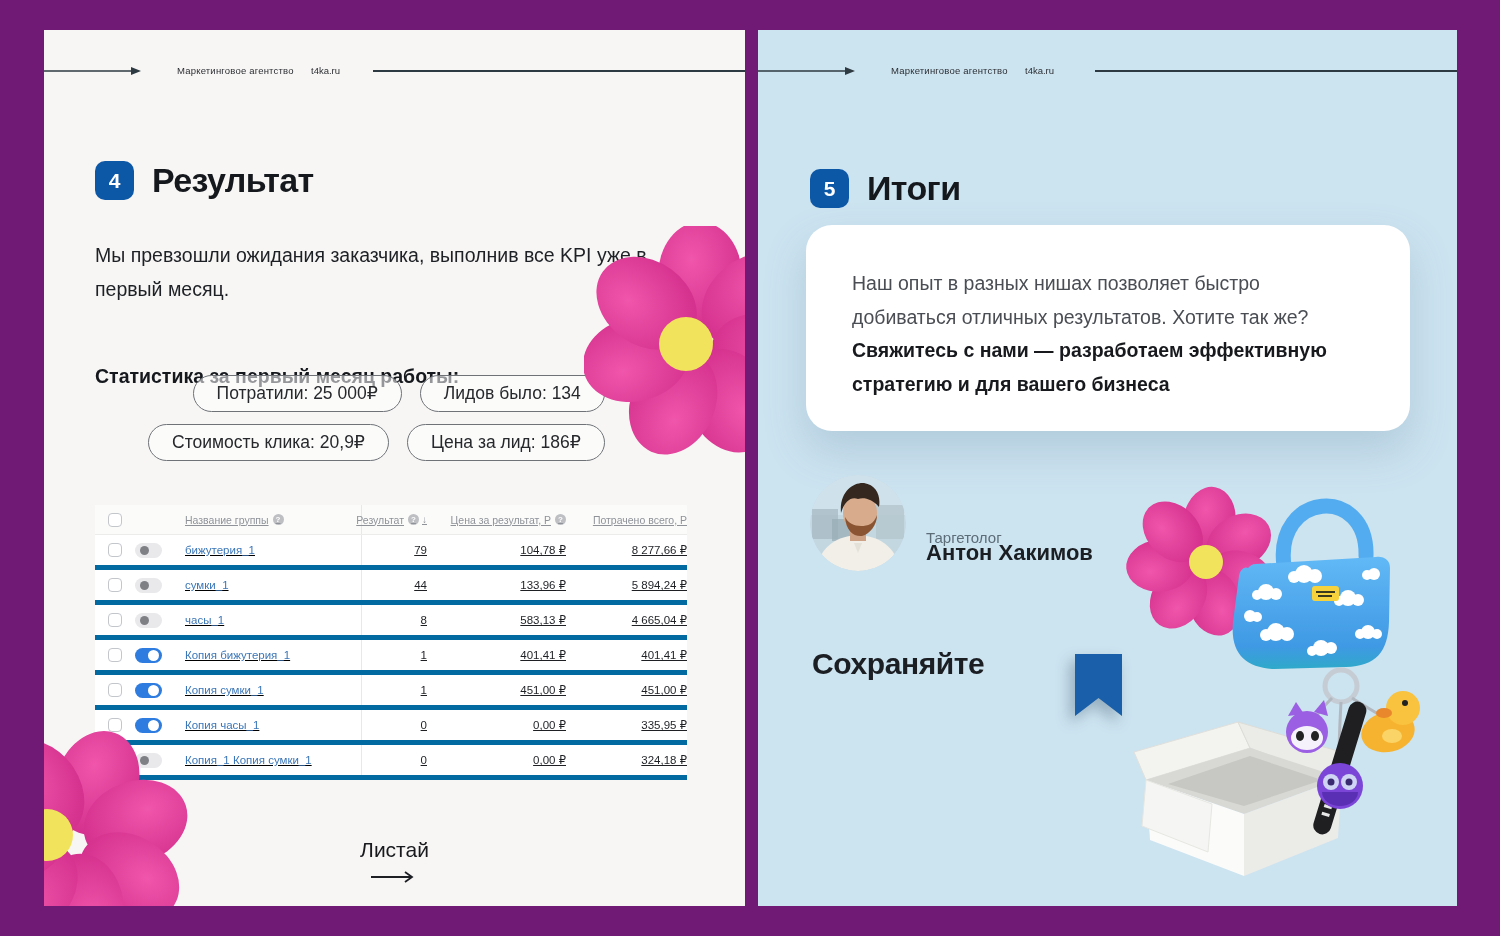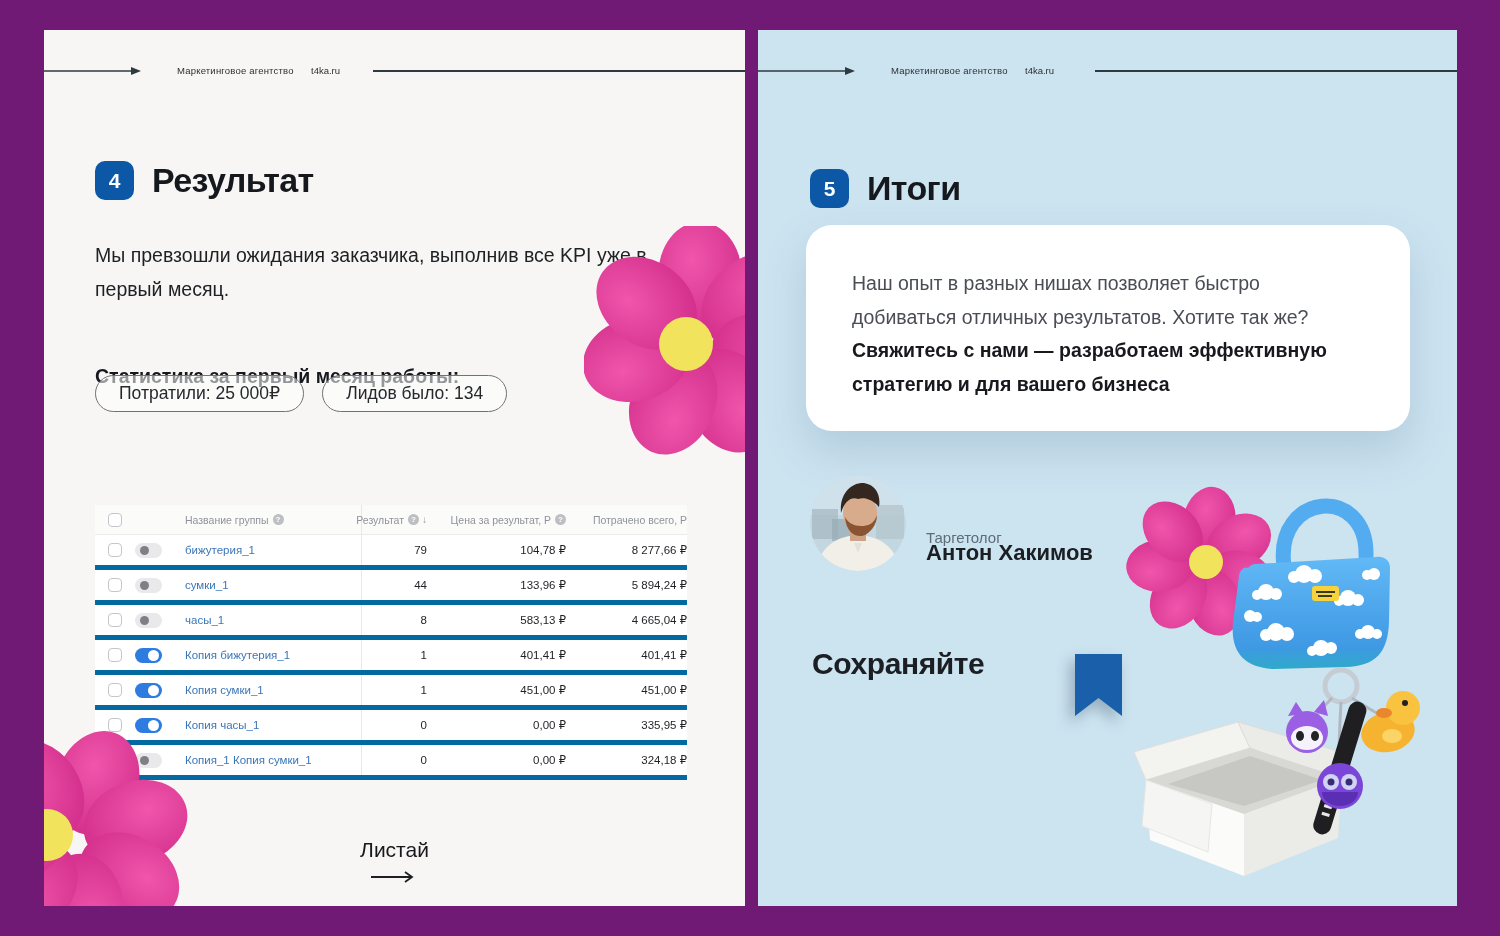--- a/index.html
+++ b/index.html
@@ -37,21 +37,21 @@
   .pill-row.second { margin-left:53px; }
   .pill { height:37px; padding:0 23px; border:1.3px solid #6f7378; border-radius:19px;
           display:flex; align-items:center; font-size:17.5px; color:#26282c; background:rgba(255,255,255,.55); }
 
   
   .ads-table { position:absolute; left:51px; top:475px; width:592px; background:#ffffff; font-size:11.5px; }
   .t-row { display:grid; grid-template-columns:40px 50px 176px 68px 137px 121px; align-items:center;
            height:35px; border-bottom:5px solid #0369a1; background:#fff; }
   .t-row.t-head { height:30px; background:#fbfbfa; border-bottom:1px solid #ececea;
                   color:#8f9399; font-size:10.5px; }
-  .cell { display:flex; align-items:center; }
+  .cell { display:flex; align-items:center;text-decoration:underline; }
   .cell-check { justify-content:center; }
   .cell-name a { color:#3b76b8; text-decoration:none; }
   .cell-result, .cell-price, .cell-spent { justify-content:flex-end; color:#1e2024; }
   .t-head .cell-result, .t-head .cell-price, .t-head .cell-spent { color:#8f9399; }
   .cell-result { border-left:1px solid #e8e8e6; height:100%; padding-right:2px; }
   .checkbox { width:14px; height:14px; border:1.5px solid #c3c6cb; border-radius:4px; background:#fff; display:inline-block; }
   .toggle { position:relative; width:27px; height:15px; border-radius:8px; background:#e9e9eb; display:inline-block; }
   .toggle::after { content:""; position:absolute; top:3px; left:5px; width:9px; height:9px; border-radius:50%; background:#7e8086; }
   .toggle.on { background:#2e7ce0; }
   .toggle.on::after { top:2px; left:13px; width:11px; height:11px; background:#ffffff; }
@@ -103,20 +103,24 @@
     </div>
 
     <p class="intro">Мы превзошли ожидания заказчика, выполнив все KPI уже в первый месяц.</p>
 
     <h2 class="stats-heading">Статистика за первый месяц работы:</h2>
 
     <div class="pills">
       <div class="pill-row">
         <span class="pill">Потратили: 25 000₽</span>
         <span class="pill">Лидов было: 134</span>
+      </div>
+      <div class="pill-row second">
+        <span class="pill">Стоимость клика: 20,9₽</span>
+        <span class="pill">Цена за лид: 186₽</span>
       </div>
     </div>
 
     <div class="ads-table">
       <div class="t-row t-head">
         <div class="cell cell-check">
             <span class="checkbox"></span>
           </div>
         <div class="cell"></div>
         <div class="cell cell-name">

